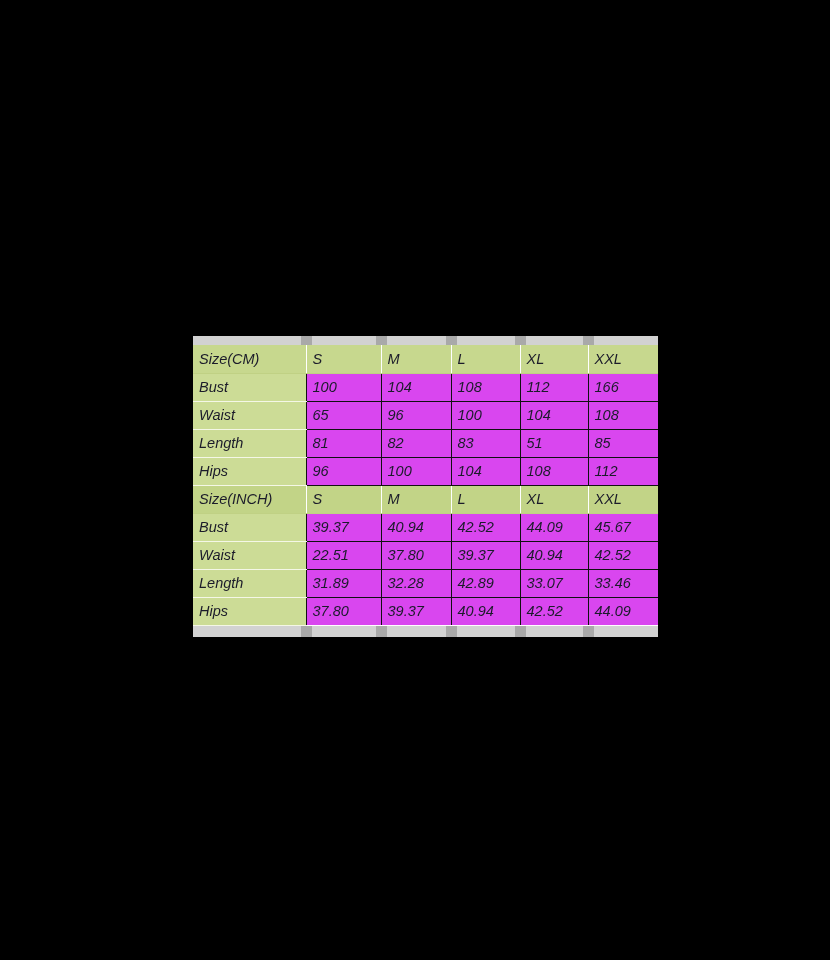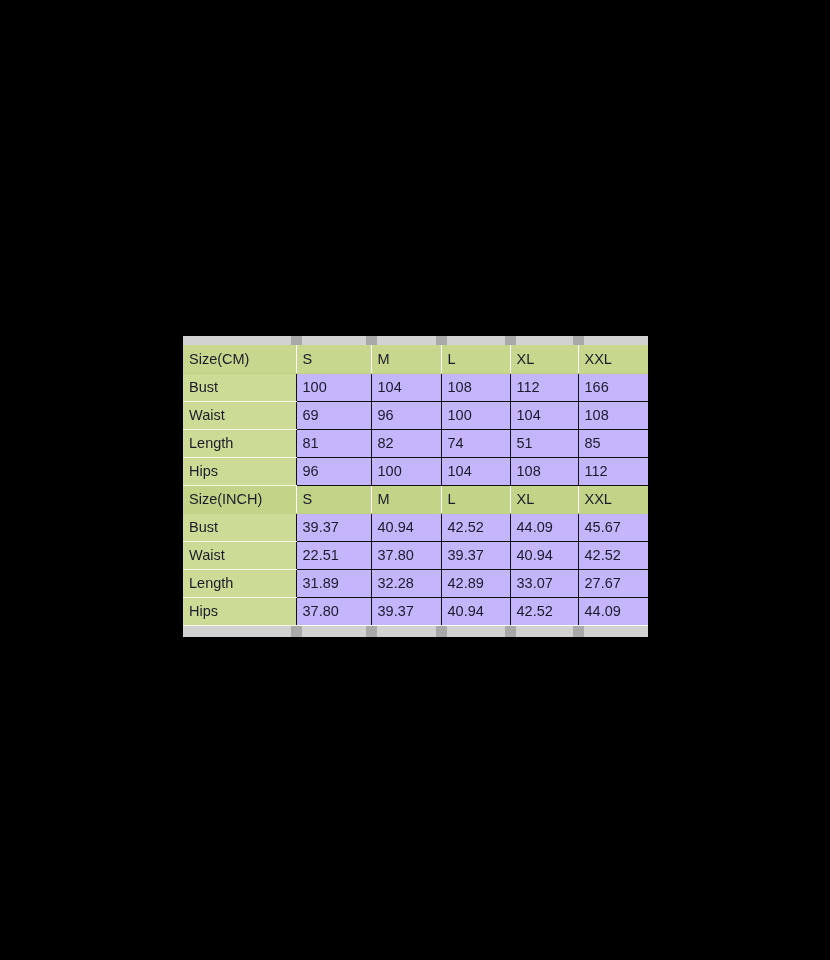--- a/index.html
+++ b/index.html
@@ -12,23 +12,24 @@
     height: 960px;
     background: #000000;
     font-family: "Liberation Sans", sans-serif;
     overflow: hidden;
     position: relative;
   }
 
   
   #chart-wrap {
     position: absolute;
-    left: 183px;
+    left: 193px;
     top: 336px;
     width: 419px;
+    font-style: italic;
   }
 
   .rail {
     position: relative;
     height: 9px;
     background: #d2d2d2;
     width: 465px;
     box-sizing: border-box;
   }
   .rail.bottom {
@@ -57,21 +58,21 @@
     height: 28px;
     box-sizing: border-box;
     padding: 0 0 0 6px;
     font-size: 14.5px;
     font-weight: normal;
     text-align: left;
     vertical-align: middle;
     color: #1b1b2a;
     border-right: 1px solid #111111;
     border-bottom: 1px solid #111111;
-    background: #c4b5fd;
+    background: #d946ef;
     white-space: nowrap;
     overflow: hidden;
   }
   table#size-chart td:last-child,
   table#size-chart th:last-child {
     border-right: none;
   }
   table#size-chart tr:last-child td,
   table#size-chart tr:last-child th {
     border-bottom: none;
@@ -141,32 +142,32 @@
         <td class="lbl-cell">Bust</td>
         <td>100</td>
         <td>104</td>
         <td>108</td>
         <td>112</td>
         <td>166</td>
       </tr>
 
       <tr>
         <td class="lbl-cell">Waist</td>
-        <td>69</td>
+        <td>65</td>
         <td>96</td>
         <td>100</td>
         <td>104</td>
         <td>108</td>
       </tr>
 
       <tr>
         <td class="lbl-cell">Length</td>
         <td>81</td>
         <td>82</td>
-        <td>74</td>
+        <td>83</td>
         <td>51</td>
         <td>85</td>
       </tr>
 
       <tr>
         <td class="lbl-cell">Hips</td>
         <td>96</td>
         <td>100</td>
         <td>104</td>
         <td>108</td>
@@ -199,21 +200,21 @@
         <td>40.94</td>
         <td>42.52</td>
       </tr>
 
       <tr>
         <td class="lbl-cell">Length</td>
         <td>31.89</td>
         <td>32.28</td>
         <td>42.89</td>
         <td>33.07</td>
-        <td>27.67</td>
+        <td>33.46</td>
       </tr>
 
       <tr>
         <td class="lbl-cell">Hips</td>
         <td>37.80</td>
         <td>39.37</td>
         <td>40.94</td>
         <td>42.52</td>
         <td>44.09</td>
       </tr>

